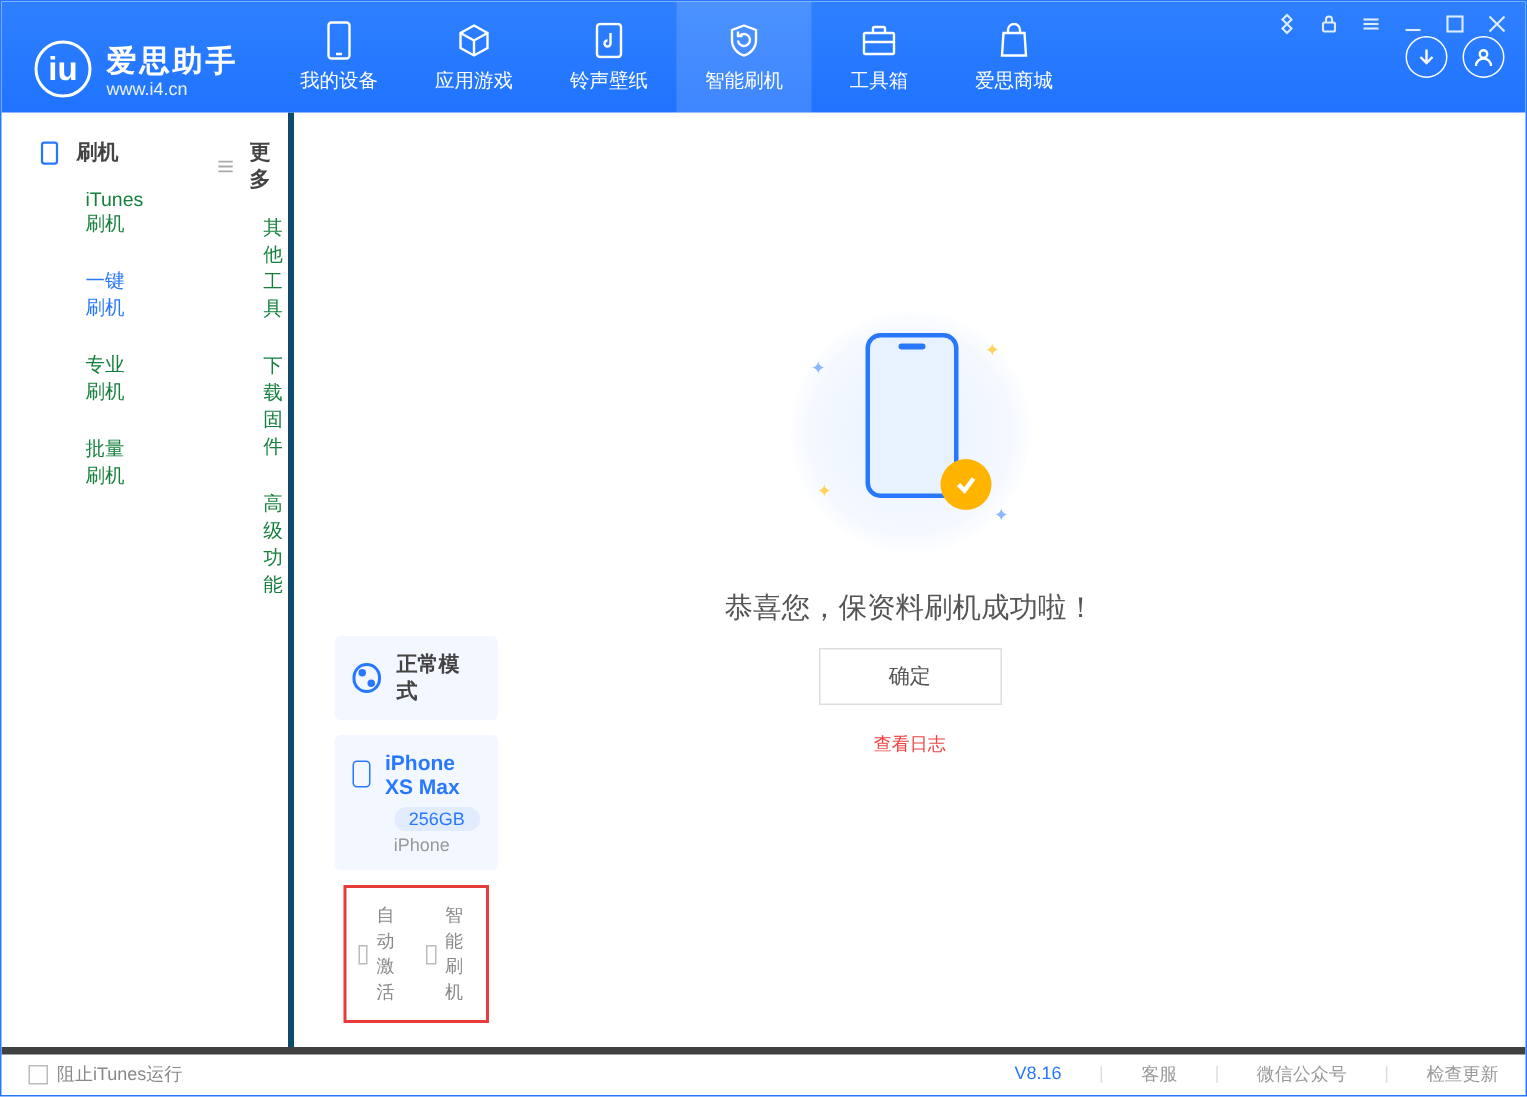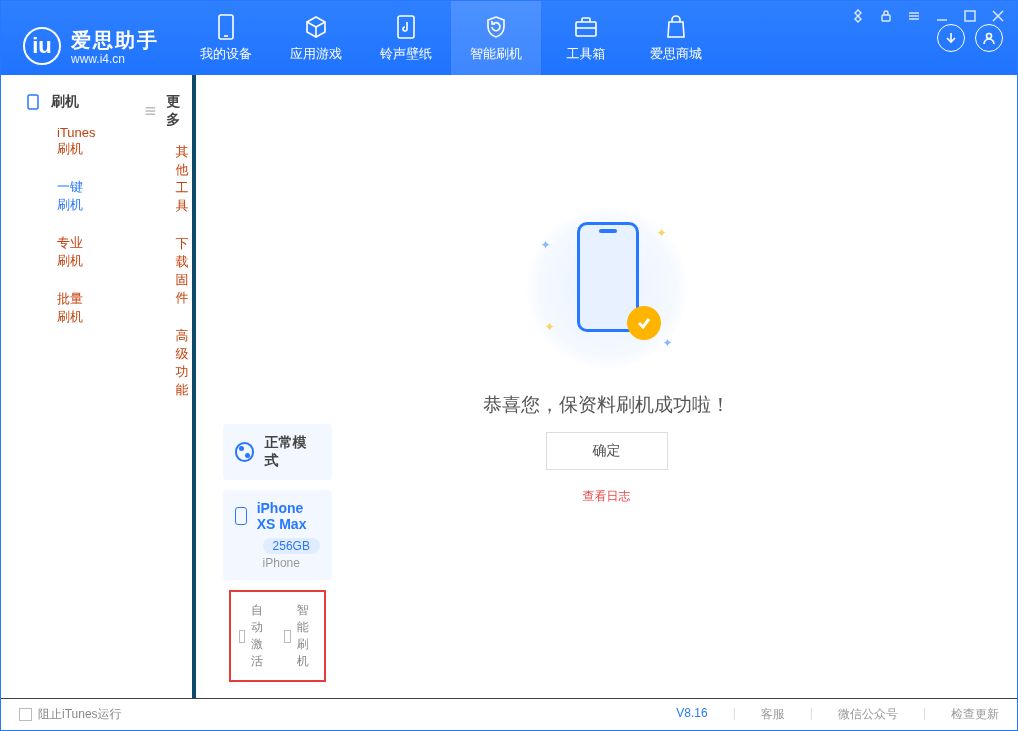--- a/index.html
+++ b/index.html
@@ -117,21 +117,21 @@
     gap: 10px;
     padding: 0 24px 4px 24px;
     font-size: 14px;
     font-weight: bold;
     color: #444;
   }
   .side-head svg { width:16px; height:16px; }
   .side-item {
     padding: 10px 24px 10px 56px;
     font-size: 13px;
-    color: #c2410c;
+    color: #15803d;
     cursor: pointer;
   }
   .side-item.active { color: #2878ff; }
 
   .sidebar-bottom {
     margin-top: auto;
     padding: 10px;
     display: flex;
     flex-direction: column;
     gap: 10px;
@@ -272,21 +272,21 @@
   }
   .log-link {
     font-size: 12px;
     color: #ef4444;
     cursor: pointer;
   }
 
   
   .footer {
     height: 32px;
-    border-top: 1px solid #404040;
+    border-top: 5px solid #404040;
     display: flex;
     align-items: center;
     padding: 0 18px;
     font-size: 12px;
     color: #999;
     gap: 8px;
   }
   .footer-right {
     margin-left: auto;
     display: flex;

